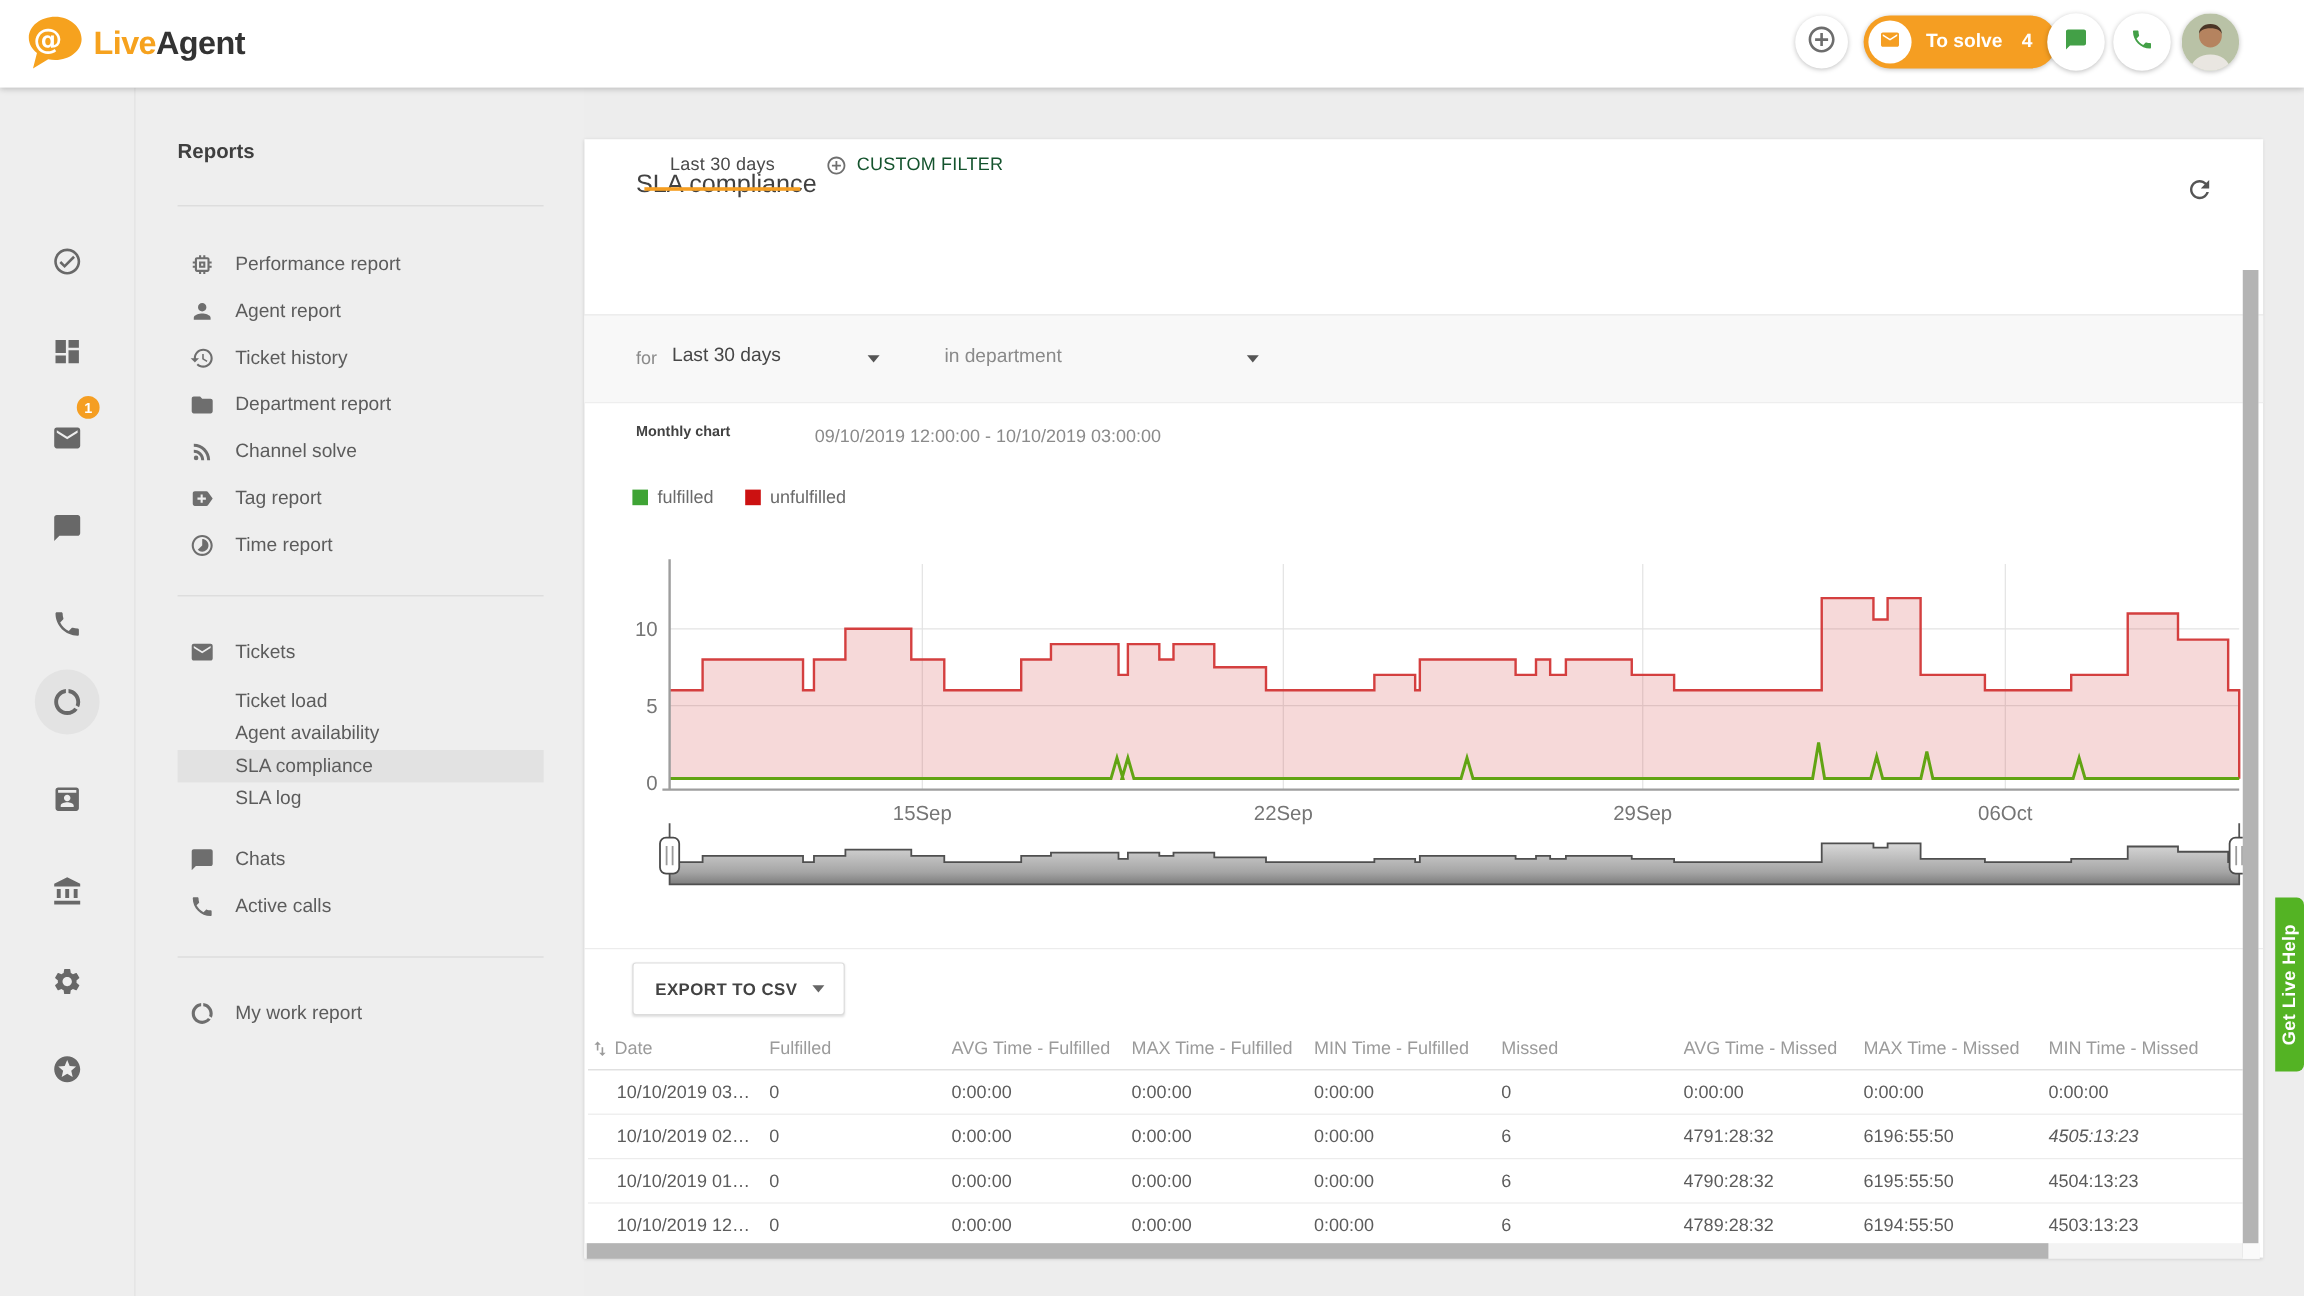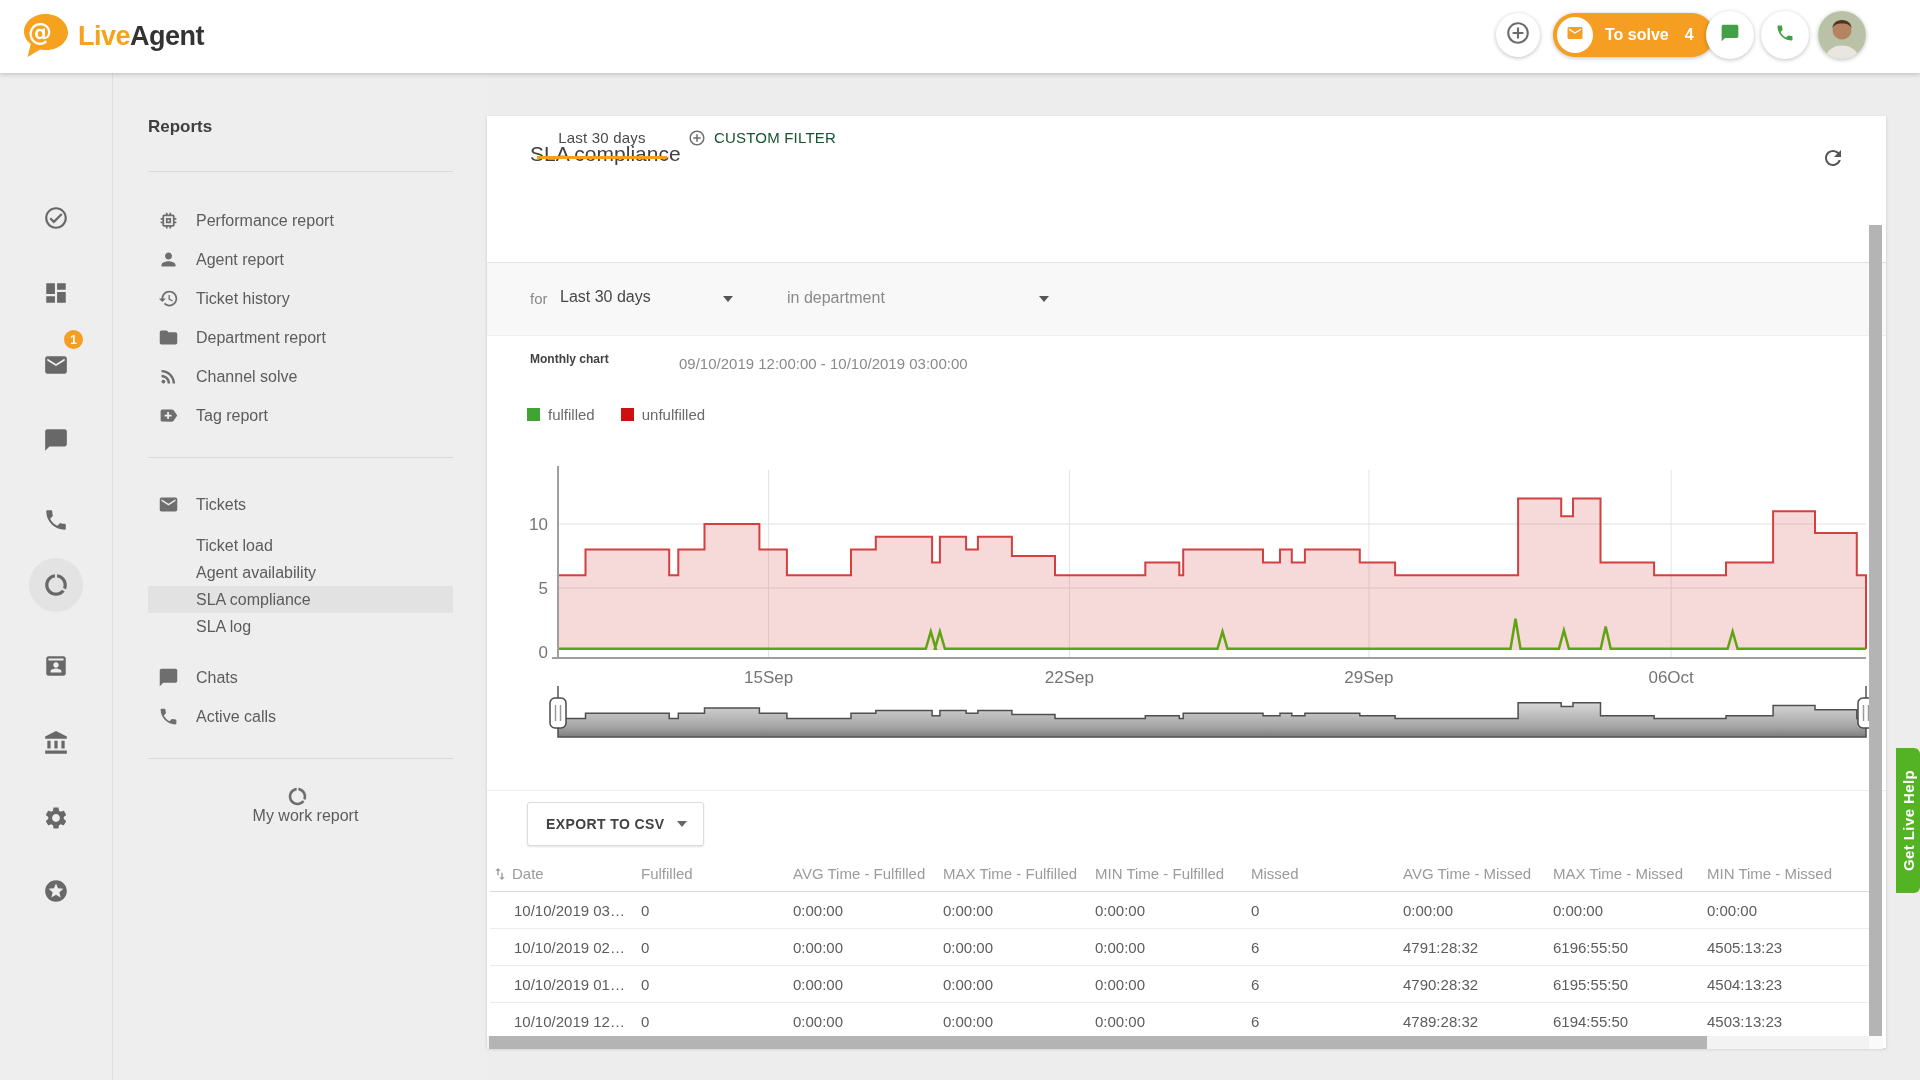--- a/index.html
+++ b/index.html
@@ -255,20 +255,28 @@
         </div>
         <div class="nav-item">
           <span class="nico">
             <svg viewBox="0 0 24 24" fill="currentColor">
               <path d="M17.63 5.84C17.27 5.33 16.67 5 16 5L5 5.01C3.9 5.01 3 5.9 3 7v10c0 1.1.9 1.99 2 1.99L16 19c.67 0 1.27-.33 1.63-.84L22 12l-4.37-6.16z"></path>
               <path fill="#eeeeee" d="M10.5 8h2v3h3v2h-3v3h-2v-3h-3v-2h3z"></path>
             </svg>
           </span>
           <span>Tag report</span>
         </div>
+        <div class="nav-item">
+          <span class="nico">
+            <svg viewBox="0 0 24 24" fill="currentColor">
+              <path d="M16.24 7.76C15.07 6.59 13.54 6 12 6v6l-4.24 4.24c2.34 2.34 6.14 2.34 8.49 0 2.34-2.34 2.34-6.14-.01-8.48zM12 2C6.48 2 2 6.48 2 12s4.48 10 10 10 10-4.48 10-10S17.52 2 12 2zm0 18c-4.42 0-8-3.58-8-8s3.58-8 8-8 8 3.58 8 8-3.58 8-8 8z"></path>
+            </svg>
+          </span>
+          <span>Time report</span>
+        </div>
         <div class="nav-divider" style="margin-top: 22px;"></div>
         <div class="nav-item" style="margin-top: 27px;">
           <span class="nico">
             <svg viewBox="0 0 24 24" fill="currentColor">
               <path d="M20 4H4c-1.1 0-1.99.9-1.99 2L2 18c0 1.1.9 2 2 2h16c1.1 0 2-.9 2-2V6c0-1.1-.9-2-2-2zm0 4-8 5-8-5V6l8 5 8-5v2z"></path>
             </svg>
           </span>
           <span>Tickets</span>
         </div>
         <div class="nav-sub" style="margin-top: 8px;">
@@ -293,21 +301,21 @@
         </div>
         <div class="nav-item">
           <span class="nico">
             <svg viewBox="0 0 24 24" fill="currentColor">
               <path d="M6.62 10.79c1.44 2.83 3.76 5.14 6.59 6.59l2.2-2.21c.27-.27.67-.36 1.02-.24 1.12.37 2.33.57 3.57.57.55 0 1 .45 1 1V20c0 .55-.45 1-1 1-9.39 0-17-7.61-17-17 0-.55.45-1 1-1h3.5c.55 0 1 .45 1 1 0 1.25.2 2.45.57 3.57.11.35.03.74-.25 1.02l-2.2 2.2z"></path>
             </svg>
           </span>
           <span>Active calls</span>
         </div>
         <div class="nav-divider" style="margin-top: 22px;"></div>
-        <div class="nav-item" style="margin-top: 27px; flex-direction: column;">
+        <div class="nav-item" style="margin-top: 27px;">
           <span class="nico">
             <svg viewBox="0 0 24 24" fill="currentColor">
               <path d="M13 2.05v3.03c3.39.49 6 3.39 6 6.92 0 .9-.18 1.75-.48 2.54l2.6 1.53c.56-1.24.88-2.62.88-4.07 0-5.18-3.95-9.45-9-9.95zM12 19c-3.87 0-7-3.13-7-7 0-3.53 2.61-6.43 6-6.92V2.05c-5.06.5-9 4.76-9 9.95 0 5.52 4.47 10 9.99 10 3.31 0 6.24-1.61 8.06-4.09l-2.6-1.53C16.17 17.98 14.21 19 12 19z"></path>
             </svg>
           </span>
           <span>My work report</span>
         </div>
       </div>
   </div>
 
@@ -437,21 +445,21 @@
         </div>
         <div class="t-row">
           <div class="t-cell first" style="width: 151px;">10/10/2019 02…</div>
           <div class="t-cell" style="width: 152px;">0</div>
           <div class="t-cell" style="width: 150px;">0:00:00</div>
           <div class="t-cell" style="width: 152px;">0:00:00</div>
           <div class="t-cell" style="width: 156px;">0:00:00</div>
           <div class="t-cell" style="width: 152px;">6</div>
           <div class="t-cell" style="width: 150px;">4791:28:32</div>
           <div class="t-cell" style="width: 154px;">6196:55:50</div>
-          <div class="t-cell" style="width: 162px;">4505:13:23</div>
+          <div class="t-cell" style="width: 162px; font-style: italic;">4505:13:23</div>
         </div>
         <div class="t-row">
           <div class="t-cell first" style="width: 151px;">10/10/2019 01…</div>
           <div class="t-cell" style="width: 152px;">0</div>
           <div class="t-cell" style="width: 150px;">0:00:00</div>
           <div class="t-cell" style="width: 152px;">0:00:00</div>
           <div class="t-cell" style="width: 156px;">0:00:00</div>
           <div class="t-cell" style="width: 152px;">6</div>
           <div class="t-cell" style="width: 150px;">4790:28:32</div>
           <div class="t-cell" style="width: 154px;">6195:55:50</div>

